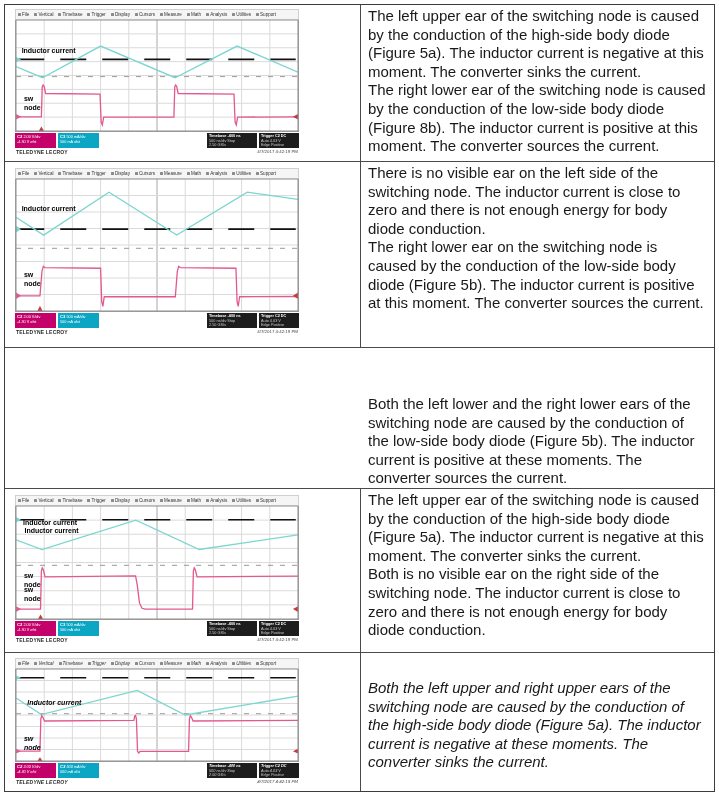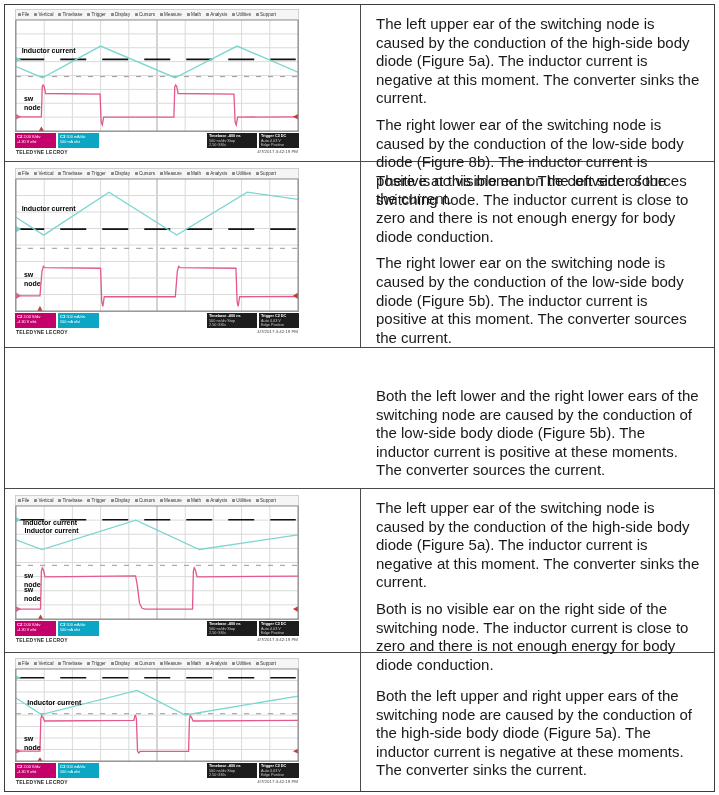--- a/index.html
+++ b/index.html
@@ -1,23 +1,23 @@
 <!DOCTYPE html>
 <html><head>
 <meta charset="utf-8">
 <style>
   html,body{margin:0;padding:0;background:#fff;font-family:"Liberation Sans",sans-serif;}
   .page{position:relative;width:719px;height:795px;background:#fff;overflow:hidden;}
   .dtable{position:absolute;left:4px;top:4px;width:709px;height:786px;
           border:1.5px solid #3c3c3c;display:flex;flex-direction:column;background:#fff;}
   .trow{display:flex;border-bottom:1px solid #4a4a4a;}
-  .trow:last-child{border-bottom:none;}
+  .trow:last-child{border-bottom:none;font-style:italic;}
   .scope-cell{width:355px;border-right:1px solid #4a4a4a;position:relative;background:#fff;}
   .text-cell{flex:1;padding:2px 6px 0 7px;font-size:15px;line-height:1.24;color:#191919;}
-  .text-cell p{margin:8px;}
+  .text-cell p{margin:0;}
   .trow.r3 .text-cell{padding-top:28px;}
   .trow.r5 .text-cell{padding-top:26px;}
   
   .trow.r1{height:156px;} .trow.r2{height:185px;} .trow.r3{height:140px;align-items:flex-end;}
   .trow.r4{height:163px;} .trow.r5{height:138px;}
 
   
   .scope{position:absolute;left:10px;top:4px;width:284px;display:flex;flex-direction:column;background:#fff;}
   .trow.r1 .scope{height:146px;}
   .trow.r2 .scope{top:6px;height:167px;}

